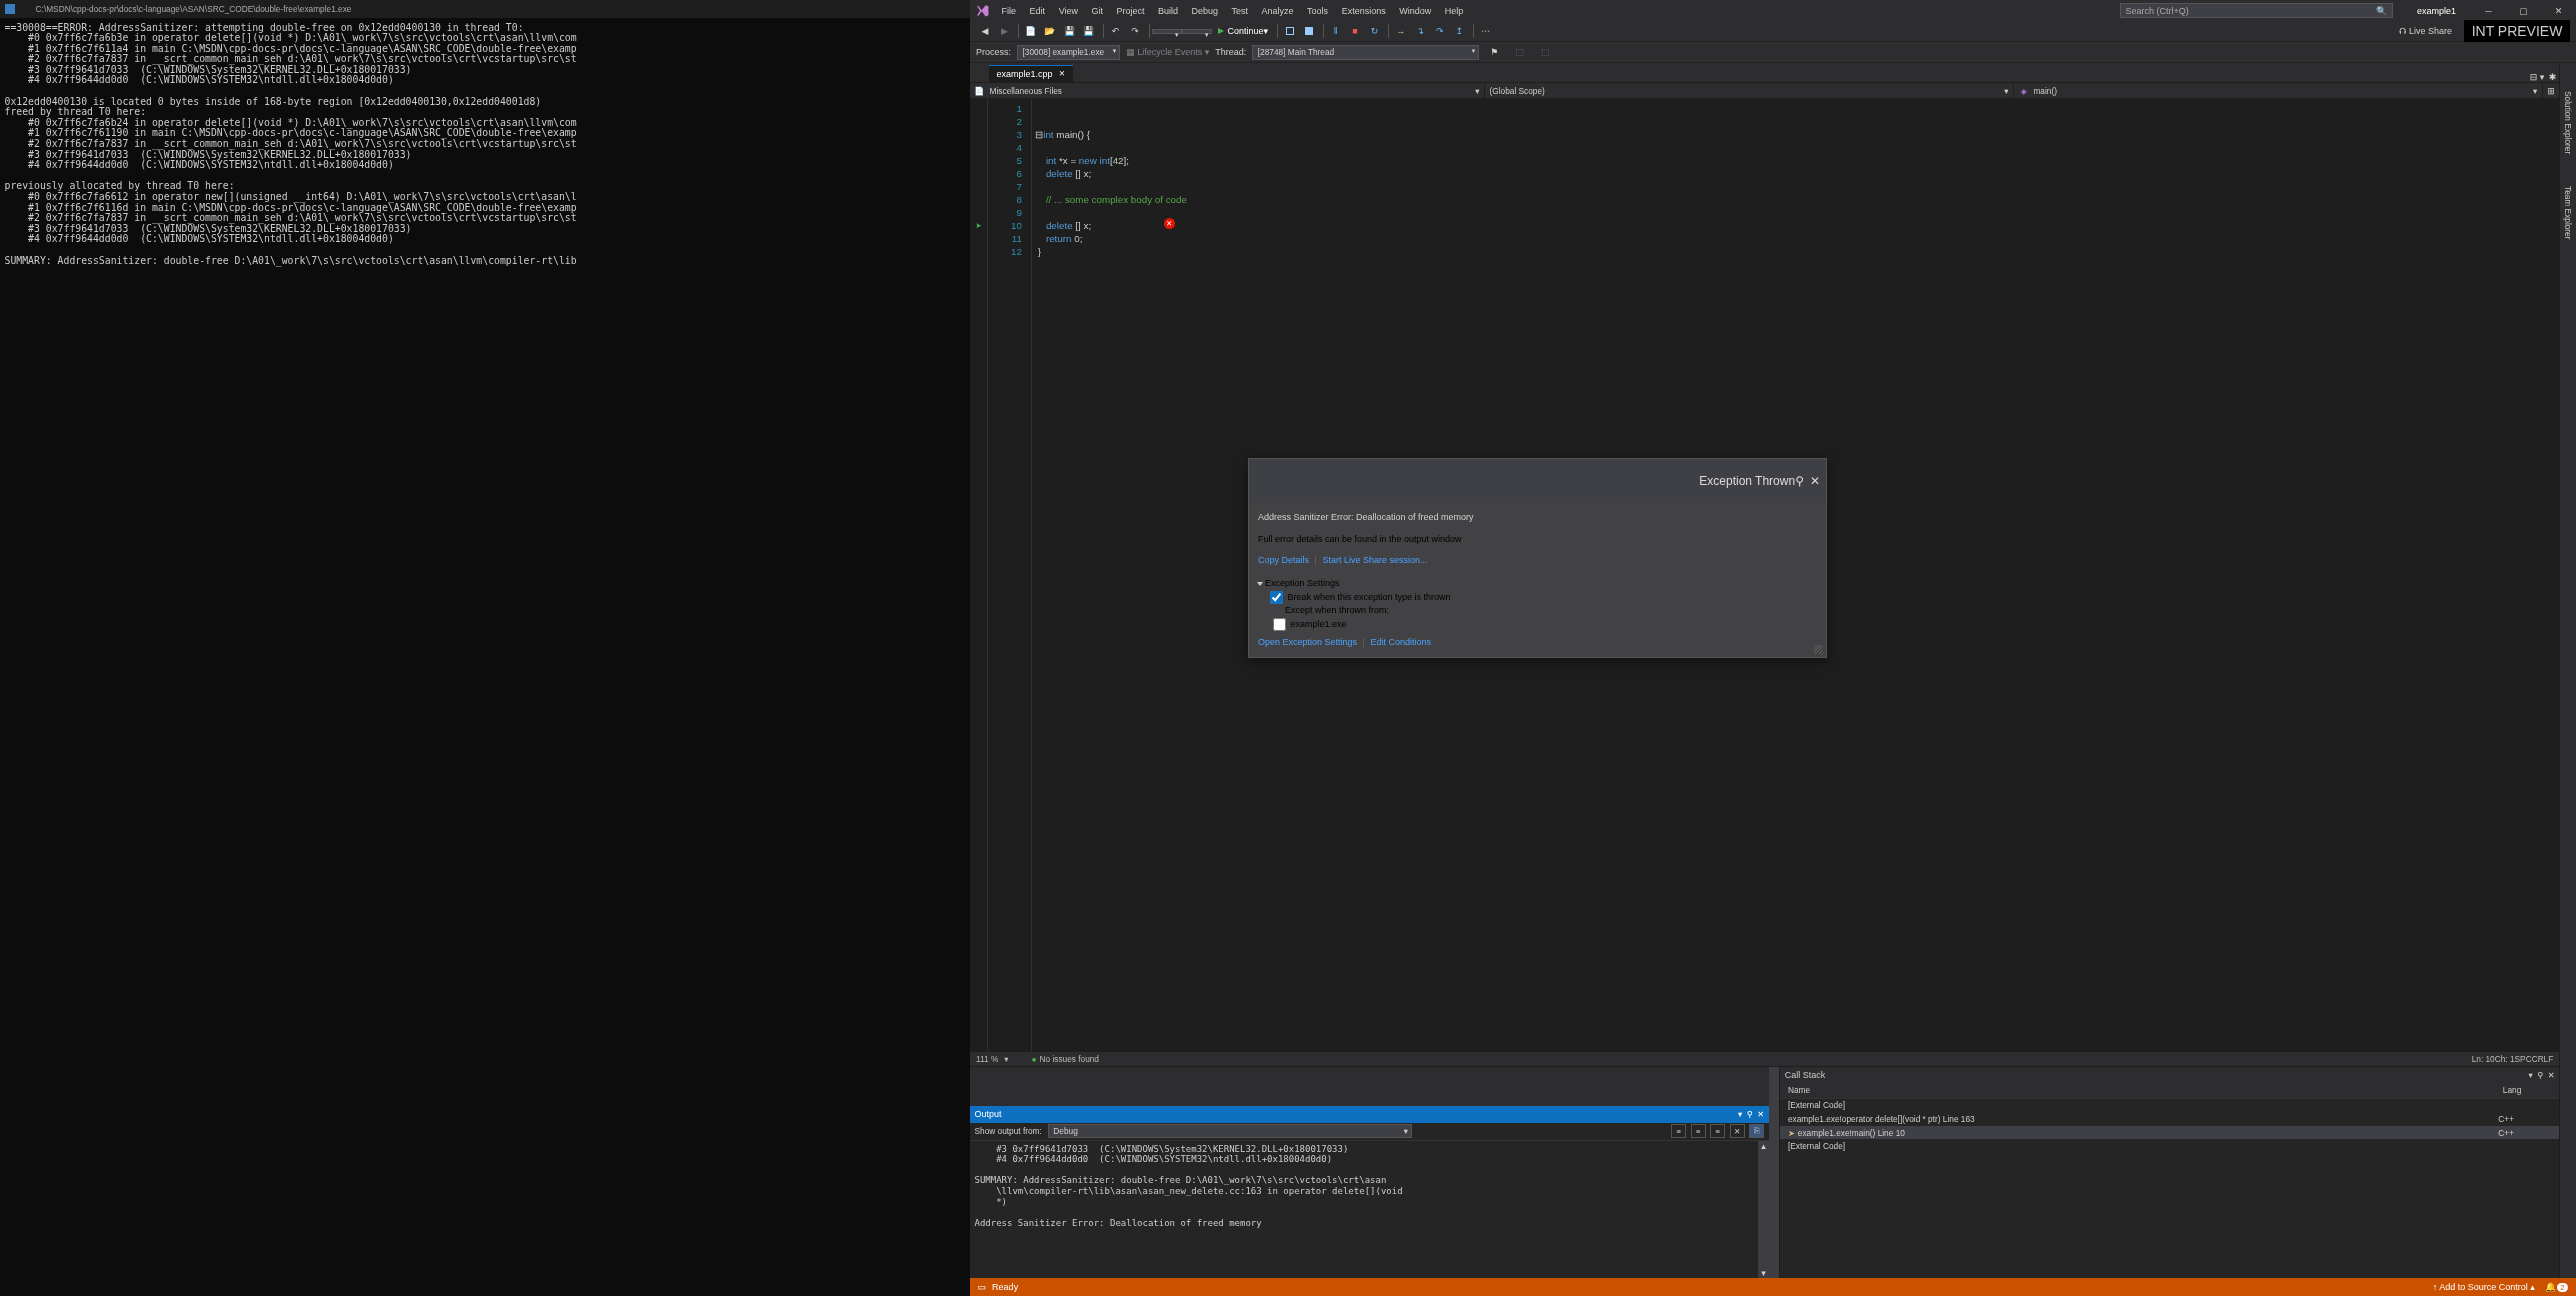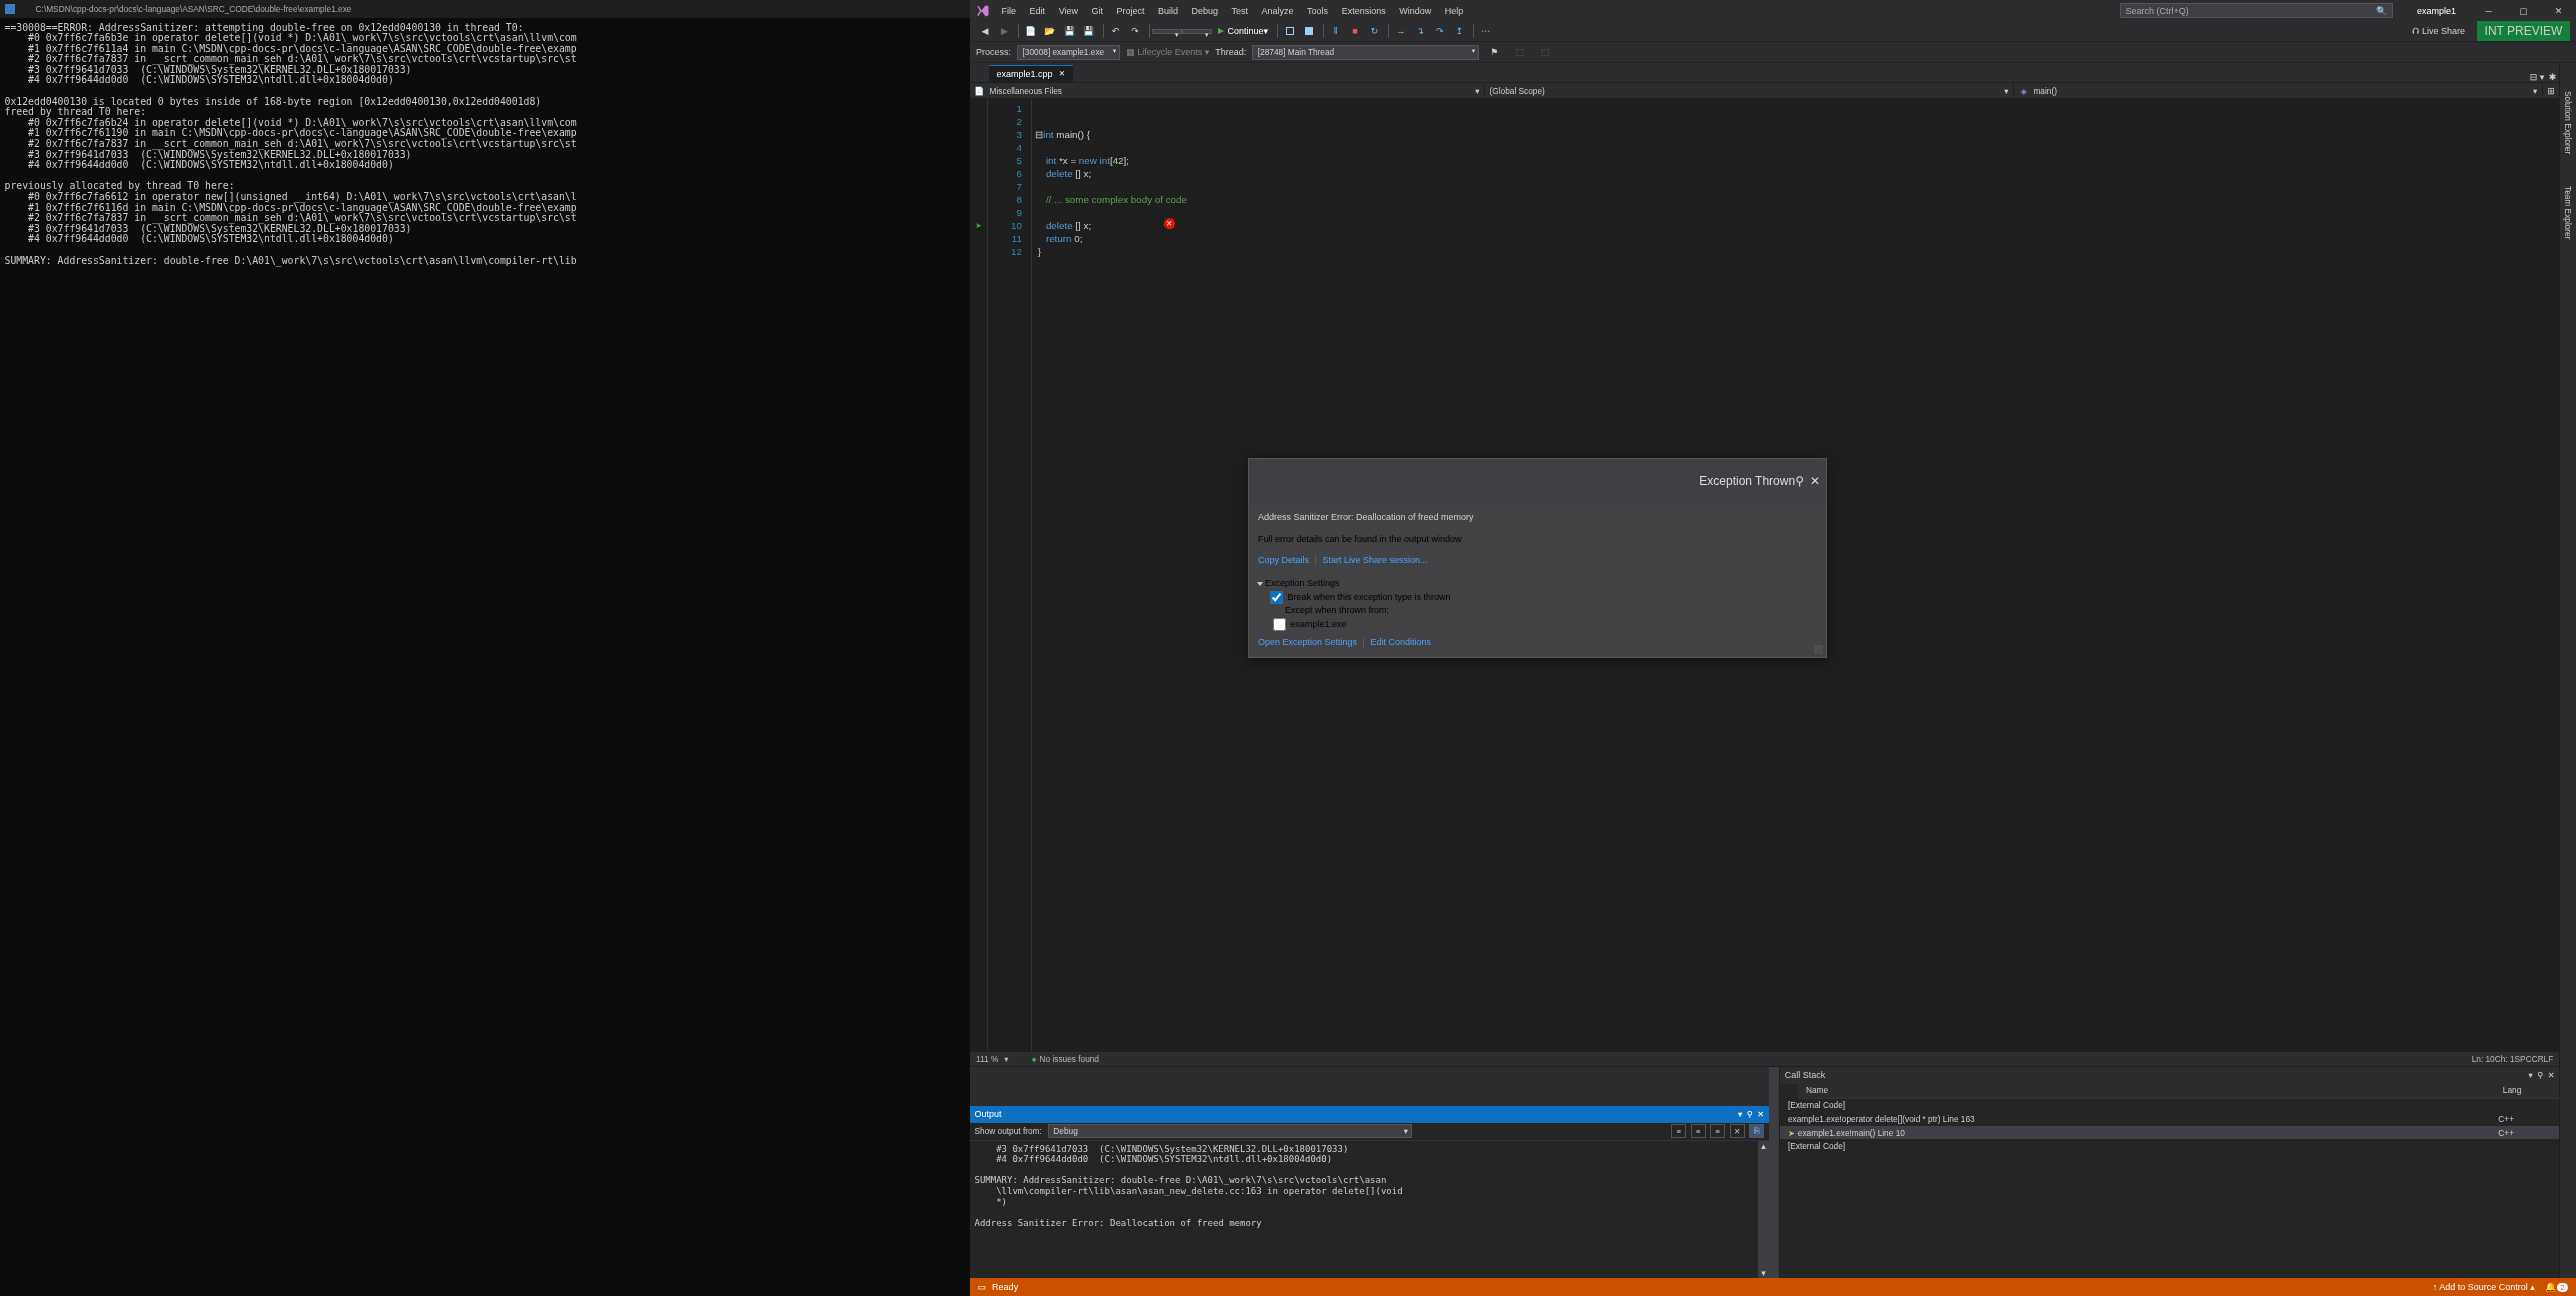--- a/index.html
+++ b/index.html
@@ -21,21 +21,21 @@
 .win-btns { display: flex; }
 .win-btn { width: 35px; height: 21px; display: flex; align-items: center; justify-content: center; color: #ccc; }
 
 .vs-toolbar { height: 21px; background: #2d2d30; display: flex; align-items: center; padding-left: 6px; border-bottom: 0.8px solid #222; }
 .tb-btn { width: 18px; height: 16.7px; display: flex; align-items: center; justify-content: center; margin-right: 1.5px; }
 .tb-sep { width: 0.8px; height: 13.6px; background: #555; margin: 0 3px; }
 .tb-continue { display: flex; align-items: center; padding: 0 6px; color: #fff; }
 .tb-play { width: 0; height: 0; border-left: 6px solid #4caf50; border-top: 3.8px solid transparent; border-bottom: 3.8px solid transparent; margin-right: 3px; }
 .tb-right { margin-left: auto; display: flex; align-items: center; gap: 6px; padding-right: 6px; }
 .live-share { display: flex; align-items: center; gap: 3px; padding: 0 6px; }
-.preview-badge { background: #15803d; color: #ccc; padding: 3px 7.6px; font-size: 12px; }
+.preview-badge { background: #000000; color: #ccc; padding: 3px 7.6px; font-size: 14px; }
 
 .vs-proc { height: 21px; display: flex; align-items: center; padding-left: 6px; gap: 6px; border-bottom: 0.8px solid #222; }
 .proc-dd { background: #3f3f46; border: 0.8px solid #555; padding: 1.5px 15px 1.5px 4.5px; font-size: 8.3px; position: relative; min-width: 91px; }
 .proc-dd::after { content: "▾"; position: absolute; right: 3px; top: 1.5px; font-size: 6.8px; }
 
 .vs-main { flex: 1; display: flex; min-height: 0; }
 .vs-editor-col { flex: 1; display: flex; flex-direction: column; min-height: 0; }
 .tabstrip { height: 19.7px; background: #2d2d30; display: flex; align-items: flex-end; padding-left: 19px; border-bottom: 0.8px solid #1e1e1e; }
 .tab { background: #1e1e1e; color: #fff; padding: 3px 7.6px; display: flex; align-items: center; gap: 6px; font-size: 9px; border-top: 0.8px solid #0e70c0; }
 .tab-close { font-size: 7.6px; }
@@ -83,21 +83,21 @@
 .out-toolbar { height: 18px; display: flex; align-items: center; padding: 0 4.5px; gap: 6px; font-size: 8.3px; border-bottom: 0.8px solid #333; }
 .out-dd { background: #3f3f46; border: 0.8px solid #555; padding: 0.8px 30px 0.8px 4.5px; font-size: 8.3px; position: relative; min-width: 364px; }
 .out-dd::after { content: "▾"; position: absolute; right: 3px; }
 .out-ticons { display: flex; gap: 4.5px; margin-left: auto; }
 .out-ticons div { width: 15px; height: 13.6px; border: 0.8px solid #555; display: flex; align-items: center; justify-content: center; font-size: 7.6px; }
 .out-body { flex: 1; font-family: Consolas, monospace; font-size: 9px; line-height: 10.6px; white-space: pre; padding: 3px 4.5px; color: #ccc; overflow: hidden; }
 .out-scroll { width: 10.6px; background: #3e3e42; display: flex; flex-direction: column; justify-content: space-between; align-items: center; }
 .out-main { display: flex; flex: 1; min-height: 0; }
 
 .cs-panel { width: 780px; display: flex; flex-direction: column; background: #252526; border-left: 0.8px solid #1e1e1e; }
-.cs-hdr { height: 15px; display: flex; background: #2d2d30; border-bottom: 0.8px solid #333; font-size: 8.3px; margin-left: 18px; }
+.cs-hdr { height: 15px; display: flex; background: #2d2d30; border-bottom: 0.8px solid #333; font-size: 8.3px; }
 .cs-hdr-name { flex: 1; padding: 1.5px 7.6px; }
 .cs-hdr-lang { width: 61px; padding: 1.5px 4.5px; }
 .cs-row { height: 13.6px; display: flex; align-items: center; padding-left: 7.6px; font-size: 8.3px; }
 .cs-row.active { background: #3f3f46; }
 .cs-arrow { color: #d7ba7d; margin-right: 3px; }
 .cs-lang { margin-left: auto; width: 61px; padding-right: 4.5px; }
 
 .side-tabs { width: 16.7px; background: #2d2d30; border-left: 0.8px solid #1e1e1e; display: flex; flex-direction: column; align-items: center; padding-top: 23px; gap: 23px; }
 .side-tab { writing-mode: vertical-rl; font-size: 8.3px; padding: 4.5px 1.5px; color: #ccc; }
 

